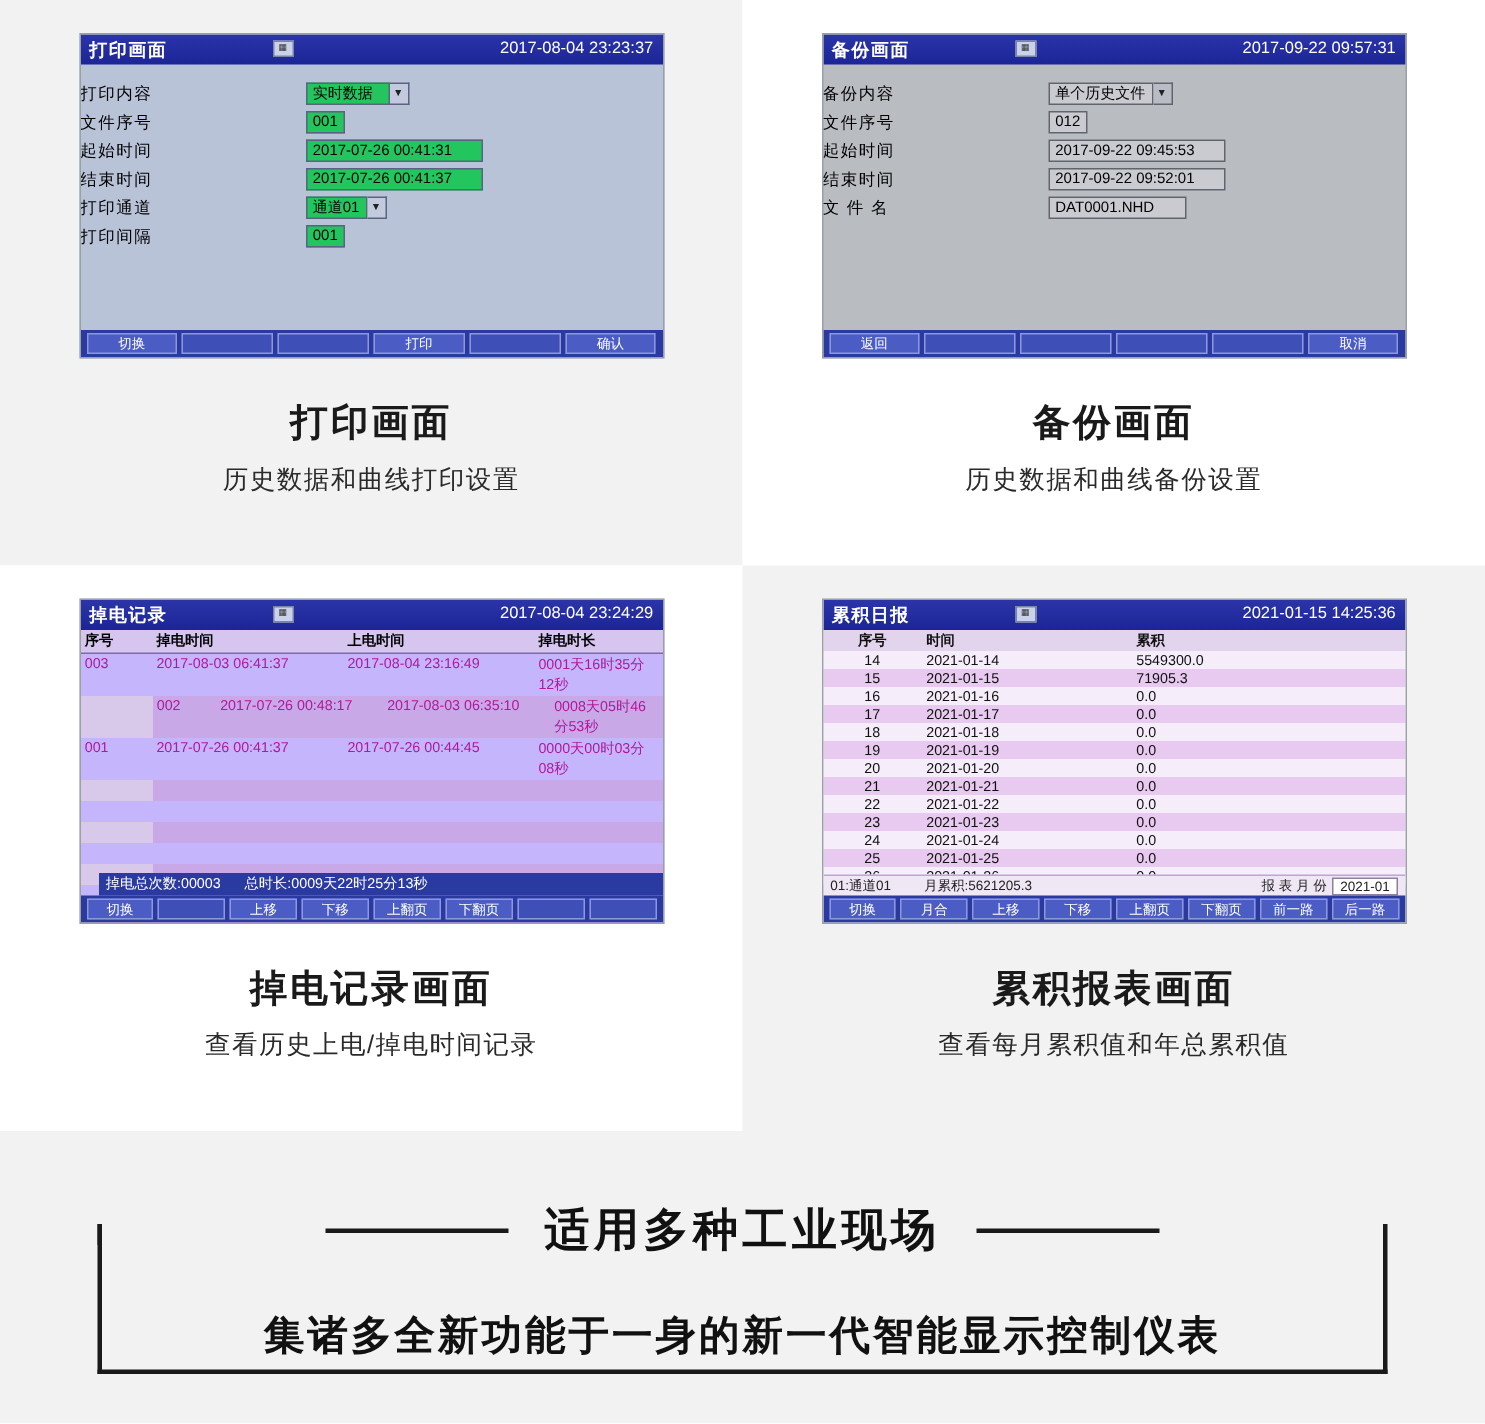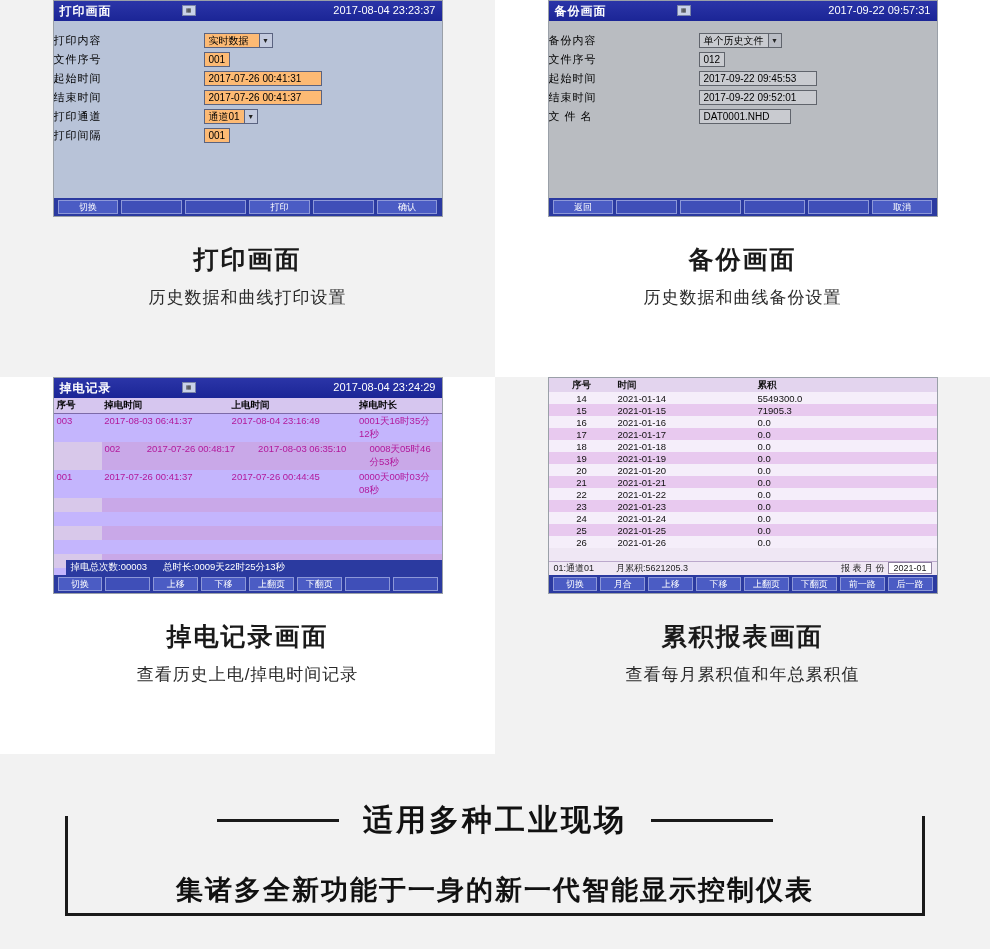--- a/index.html
+++ b/index.html
@@ -11,20 +11,21 @@
     overflow: hidden;
   }
   .grid {
     display: grid;
     grid-template-columns: 495px 495px;
     grid-template-rows: 377px 377px;
     width: 990px;
   }
   .cell {
     display: flex; flex-direction: column; align-items: center;
+    padding-top: 22px;
   }
   .cell.bg-a { background: #f2f2f2; }
   .cell.bg-b { background: #ffffff; }
   .cell.bg-c { background: #ffffff; }
   .cell.bg-d { background: #f2f2f2; }
 
   
   .screen {
     width: 390px; height: 217px;
     border: 1px solid #9aa0a8;
@@ -61,21 +62,21 @@
   .form { padding: 12px 0 0 0; }
   .frow {
     display: flex; align-items: center;
     margin-bottom: 4px; font-size: 11px; color: #000;
   }
   .flabel {
     width: 150px; text-align: left; padding-right: 8px;
     letter-spacing: 1px;
   }
   .fval {
-    background: #fdba74;
+    background: #22c55e;
     border: 1px solid #5a6380;
     padding: 0 4px;
     height: 15px; line-height: 14px;
     font-size: 10px; color: #000;
     min-width: 26px;
     display: inline-block;
   }
   .fval.wide { min-width: 118px; }
   .fval.med { min-width: 56px; }
   .fval.name { min-width: 92px; }
@@ -134,21 +135,21 @@
   .rhead div, .rrow div { padding: 0.5px 3px; }
   .r1 { width: 66px; text-align: center; }
   .r2 { width: 140px; }
   .r3 { width: 180px; }
   .rrow { display: flex; }
   .rrow.alt { background: #e8c9ef; }
   .rrow.plain { background: #f5eefa; }
   .rfoot2 {
     position: absolute; left: 0; right: 0; bottom: 18px;
     height: 14px; background: #efe7f4; color: #222;
-    font-size: 9px; display: flex; align-items: flex-start;
+    font-size: 9px; display: flex; align-items: flex-end;
     padding: 0 5px; border-top: 1px solid #bba8cc;
   }
   .rfoot2 .spacer { flex: 1; }
   .rfoot2 .mval {
     background: #fff; border: 1px solid #8d7fa0;
     padding: 0 4px; margin-left: 4px; font-size: 9px;
   }
 
   
   .cap-title {
@@ -344,20 +345,25 @@
         <div class="btn empty"></div>
         <div class="btn empty"></div>
       </div>
     </div>
     <div class="cap-title">掉电记录画面</div>
     <div class="cap-sub">查看历史上电/掉电时间记录</div>
   </div>
 
   <div class="cell bg-d">
     <div class="screen scr-report">
+      <div class="titlebar">
+        <span class="t-title">累积日报</span>
+        <span class="t-icon">▦</span>
+        <span class="t-time">2021-01-15 14:25:36</span>
+      </div>
       <div class="rtable">
         <div class="rhead">
           <div class="r1">序号</div>
           <div class="r2">时间</div>
           <div class="r3">累积</div>
         </div>
         <div class="rrow plain">
           <div class="r1">14</div>
           <div class="r2">2021-01-14</div>
           <div class="r3">5549300.0</div>

